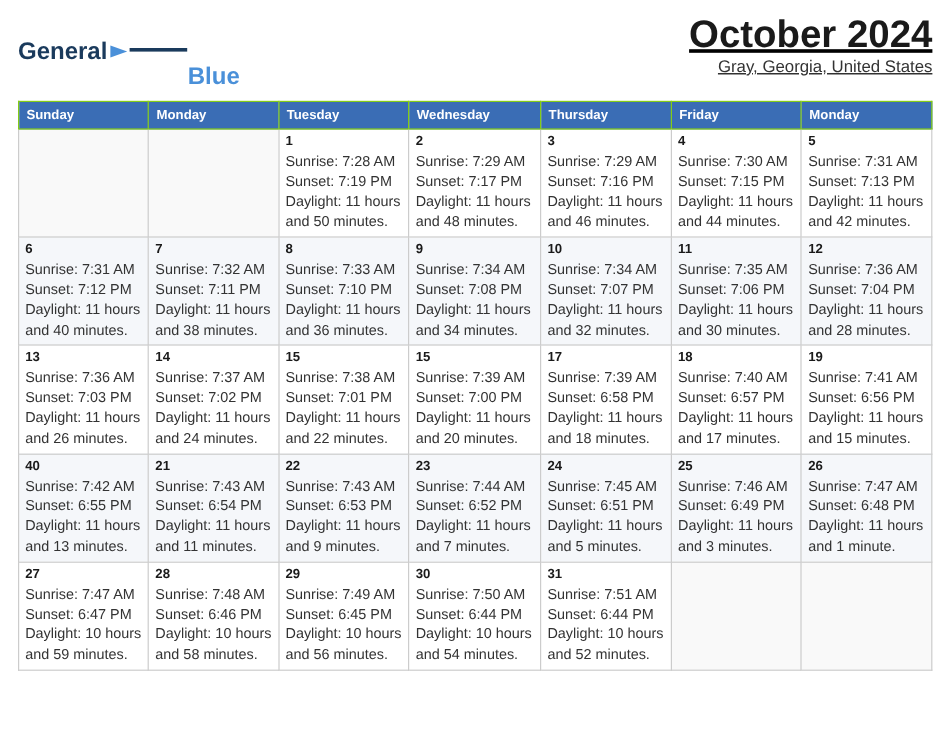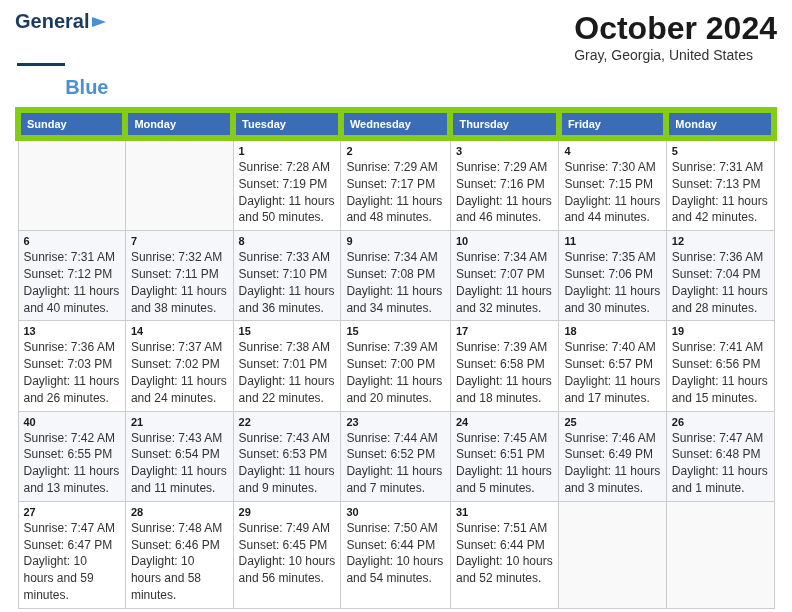--- a/index.html
+++ b/index.html
@@ -15,25 +15,26 @@
       padding: 10px 15px 10px 15px;
     }
     .header {
       display: flex;
       justify-content: space-between;
       align-items: flex-start;
       margin-bottom: 8px;
     }
     .logo {
       display: flex;
-      flex-direction: column;
-      align-items: flex-end;
+      flex-direction: row;
+      align-items: center;
     }
     .title-block {
-      text-align: left;
+      text-align: right;
+      text-decoration: underline;
     }
     .month-title {
       font-size: 32px;
       font-weight: bold;
       color: #1a1a1a;
     }
     .location {
       font-size: 14px;
       color: #333;
     }
@@ -42,21 +43,21 @@
       border-collapse: collapse;
       font-size: 10px;
     }
     .calendar th {
       background: #3a6db5;
       color: #fff;
       text-align: left;
       padding: 5px 6px;
       font-size: 11px;
       font-weight: bold;
-      border: 6px solid #84cc16;
+      border: 1px solid #84cc16;
     }
     .calendar td {
       border: 1px solid #ccc;
       vertical-align: top;
       padding: 4px 5px;
       width: 113px;
       height: 80px;
       background: #fff;
     }
     .calendar tr:nth-child(even) td {

